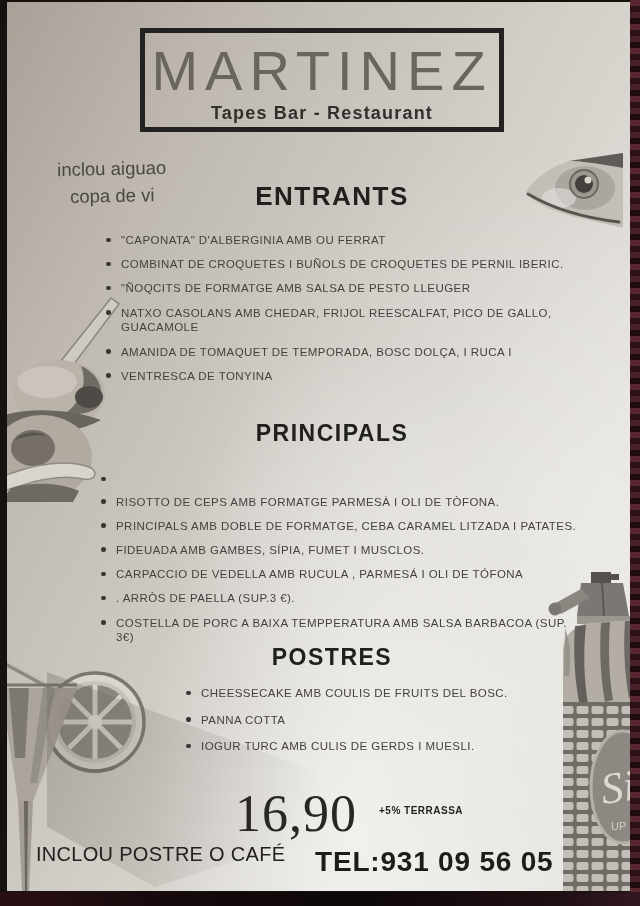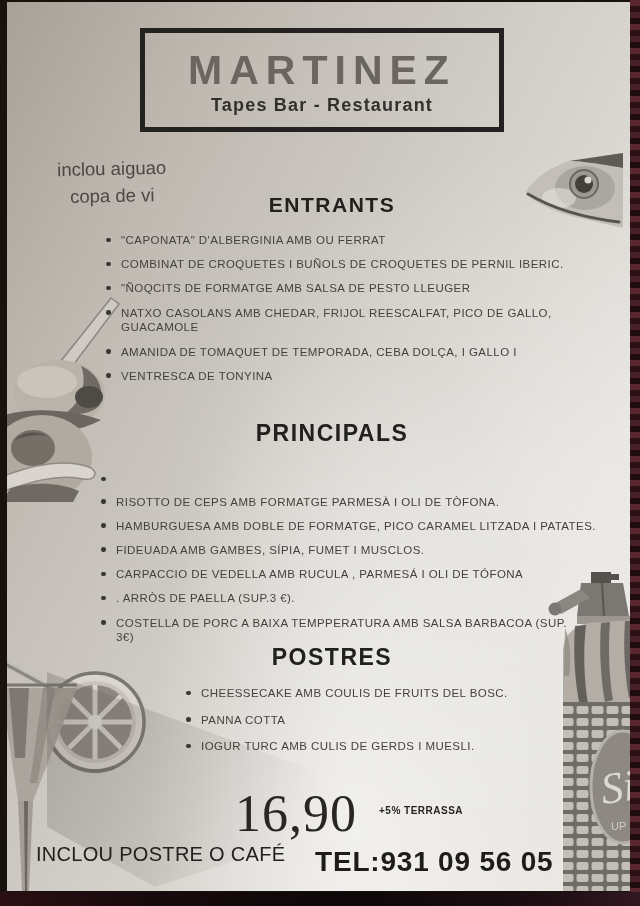--- a/index.html
+++ b/index.html
@@ -27,34 +27,34 @@
     position:absolute;left:40px;top:670px;width:360px;height:215px;pointer-events:none;
     background:linear-gradient(112deg, rgba(100,95,88,.30), rgba(100,95,88,.12) 45%, rgba(100,95,88,0) 72%);
     clip-path:polygon(0 0,100% 62%,30% 100%,0 72%);
   }
   .header-box{
     position:absolute;left:133px;top:26px;width:364px;height:104px;
     border:5px solid #242220;box-sizing:border-box;
     display:flex;flex-direction:column;align-items:center;justify-content:center;
   }
   .restaurant-name{
-    font-weight:bold;font-size:41px;letter-spacing:7px;color:#6a655e;line-height:1;
+    font-weight:normal;font-size:56px;letter-spacing:7px;color:#6a655e;line-height:1;
     margin-top:6px;
   }
   .restaurant-subtitle{
     font-size:18px;color:#32302c;letter-spacing:1.2px;margin-top:4px;font-weight:bold;
   }
   .side-note{
     position:absolute;left:26px;top:154px;width:158px;text-align:center;
     font-size:18.5px;color:#4b4843;line-height:1.45;transform:rotate(-1.2deg);
   }
   .center-line{position:absolute;left:25px;width:600px;text-align:center;color:#21201d;}
   .menu-title{top:144px;font-size:20px;font-weight:bold;letter-spacing:1.5px;}
   .sec-title{font-weight:bold;letter-spacing:1.5px;}
-  .sec-title.entrants{top:191px;font-size:21px;}
+  .sec-title.entrants{top:179px;font-size:26px;}
   .sec-title.principals{top:418px;font-size:23px;}
   .sec-title.postres{top:642px;font-size:23px;}
   ul.menu-list{
     position:absolute;list-style:none;margin:0;padding:0;
     font-size:11.5px;letter-spacing:.45px;color:#45423d;line-height:1.28;
   }
   ul.menu-list li{
     position:relative;padding-left:18px;margin-bottom:9.5px;min-height:13px;white-space:pre-wrap;
   }
   ul.menu-list li::before{
@@ -183,29 +183,29 @@
   </div>
 
 
   <div class="center-line sec-title entrants">ENTRANTS</div>
   <ul class="menu-list entrants">
       <li>"CAPONATA" D'ALBERGINIA AMB OU FERRAT</li>
       <li>COMBINAT DE CROQUETES I BUÑOLS DE CROQUETES DE PERNIL IBERIC.</li>
       <li>"ÑOQCITS DE FORMATGE AMB SALSA DE PESTO LLEUGER</li>
       <li>NATXO CASOLANS AMB CHEDAR, FRIJOL REESCALFAT, PICO DE GALLO,
 GUACAMOLE</li>
-      <li>AMANIDA DE TOMAQUET DE TEMPORADA, CEBA DOLÇA, I GALLO I</li>
+      <li>AMANIDA DE TOMAQUET DE TEMPORADA, BOSC DOLÇA, I RUCA I</li>
       <li>VENTRESCA DE TONYINA</li>
     </ul>
 
   <div class="center-line sec-title principals">PRINCIPALS</div>
   <ul class="menu-list principals">
       <li></li>
       <li>RISOTTO DE CEPS AMB FORMATGE PARMESÀ I OLI DE TÒFONA.</li>
-      <li>HAMBURGUESA AMB DOBLE DE FORMATGE, PICO CARAMEL LITZADA I PATATES.</li>
+      <li>PRINCIPALS AMB DOBLE DE FORMATGE, CEBA CARAMEL LITZADA I PATATES.</li>
       <li>FIDEUADA AMB GAMBES, SÍPIA, FUMET I MUSCLOS.</li>
       <li>CARPACCIO DE VEDELLA AMB RUCULA , PARMESÁ I OLI DE TÓFONA</li>
       <li>. ARRÒS DE PAELLA (SUP.3 €).</li>
       <li>COSTELLA DE PORC A BAIXA TEMPPERATURA AMB SALSA BARBACOA (SUP.
 3€)</li>
     </ul>
 
   <div class="center-line sec-title postres">POSTRES</div>
   <ul class="menu-list postres">
       <li>CHEESSECAKE AMB COULIS DE FRUITS DEL BOSC.</li>

